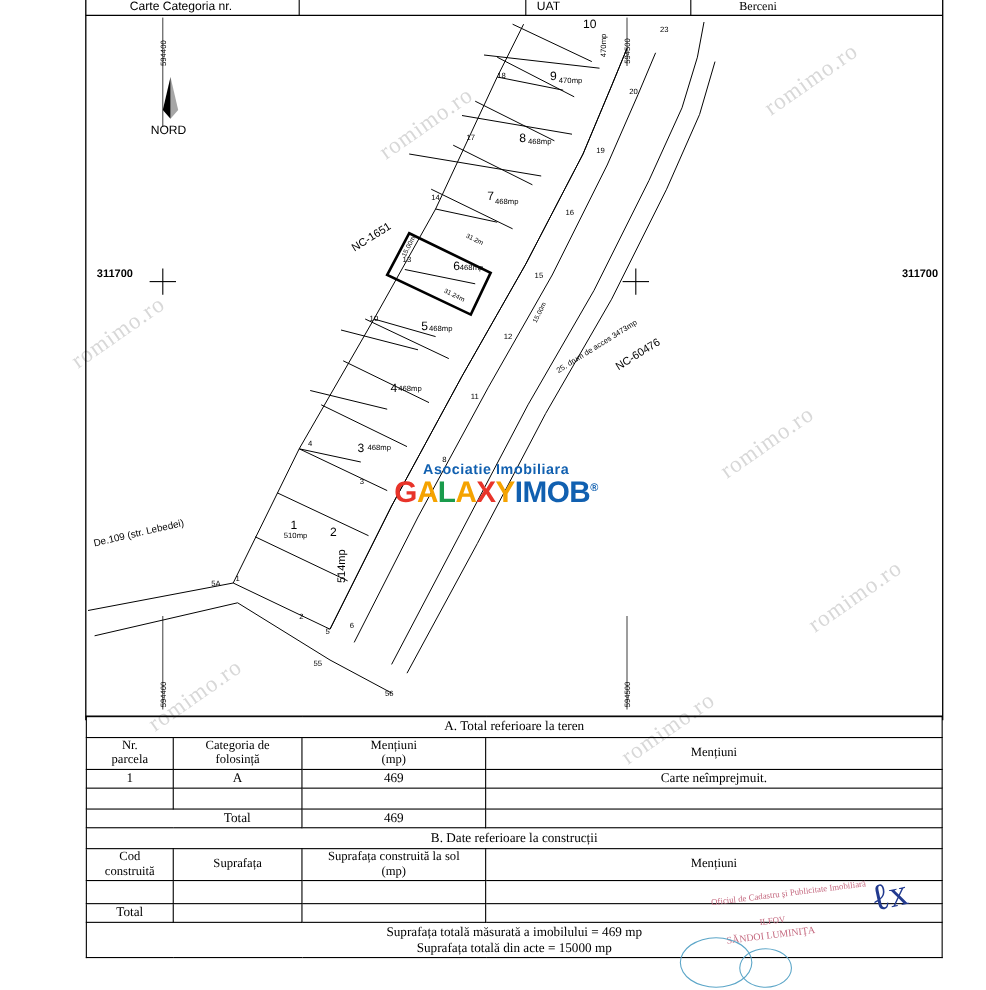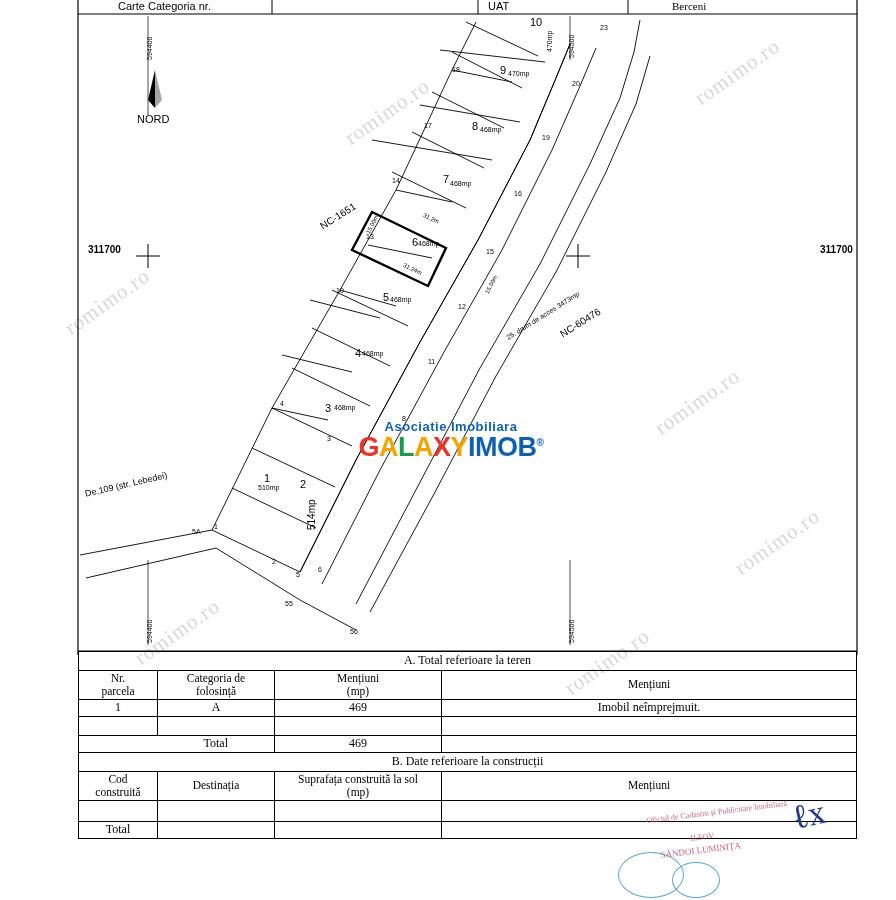--- a/index.html
+++ b/index.html
@@ -356,21 +356,21 @@
       <td style="width:160px;">
         <div>Mențiuni</div>
         <div>(mp)</div>
       </td>
       <td>Mențiuni</td>
     </tr>
     <tr>
       <td>1</td>
       <td>A</td>
       <td>469</td>
-      <td class="ment">Imobil neîmprejmuit.</td>
+      <td class="ment">Carte neîmprejmuit.</td>
     </tr>
     <tr>
       <td style="height:16px;"></td>
       <td></td>
       <td></td>
       <td></td>
     </tr>
     <tr class="totalrow">
       <td style="border-right:none;"></td>
       <td style="border-left:none;">Total</td>
@@ -378,38 +378,44 @@
       <td></td>
     </tr>
     <tr>
       <td class="tbl-section" colspan="4">B. Date referioare la construcții</td>
     </tr>
     <tr class="thead">
       <td>
         <div>Cod</div>
         <div>construită</div>
       </td>
-      <td>Destinația</td>
+      <td>Suprafața</td>
       <td>
         <div>Suprafața construită la sol</div>
         <div>(mp)</div>
       </td>
       <td>Mențiuni</td>
     </tr>
     <tr>
       <td style="height:18px;"></td>
       <td></td>
       <td></td>
       <td></td>
     </tr>
     <tr class="totalrow">
       <td>Total</td>
       <td></td>
       <td></td>
       <td></td>
+    </tr>
+    <tr>
+      <td colspan="4" style="padding:2px 0;">
+        <div>Suprafața totală măsurată a imobilului = 469 mp</div>
+        <div>Suprafața totală din acte = 15000 mp</div>
+      </td>
     </tr>
   </tbody>
     </table>
 
   <div id="stamp">
     <div class="stamp-txt" style="left:18px; top:16px;">Oficiul de Cadastru şi Publicitate Imobiliară</div>
     <div class="stamp-txt" style="left:62px; top:34px;">ILFOV</div>
     <div class="stamp-txt" style="left:32px; top:50px; font-size:9px;">SĂNDOI LUMINIŢA</div>
     <div class="circ-stamp" style="left:-10px; top:52px; width:64px; height:44px;"></div>
     <div class="circ-stamp" style="left:44px; top:62px; width:46px; height:34px;"></div>

